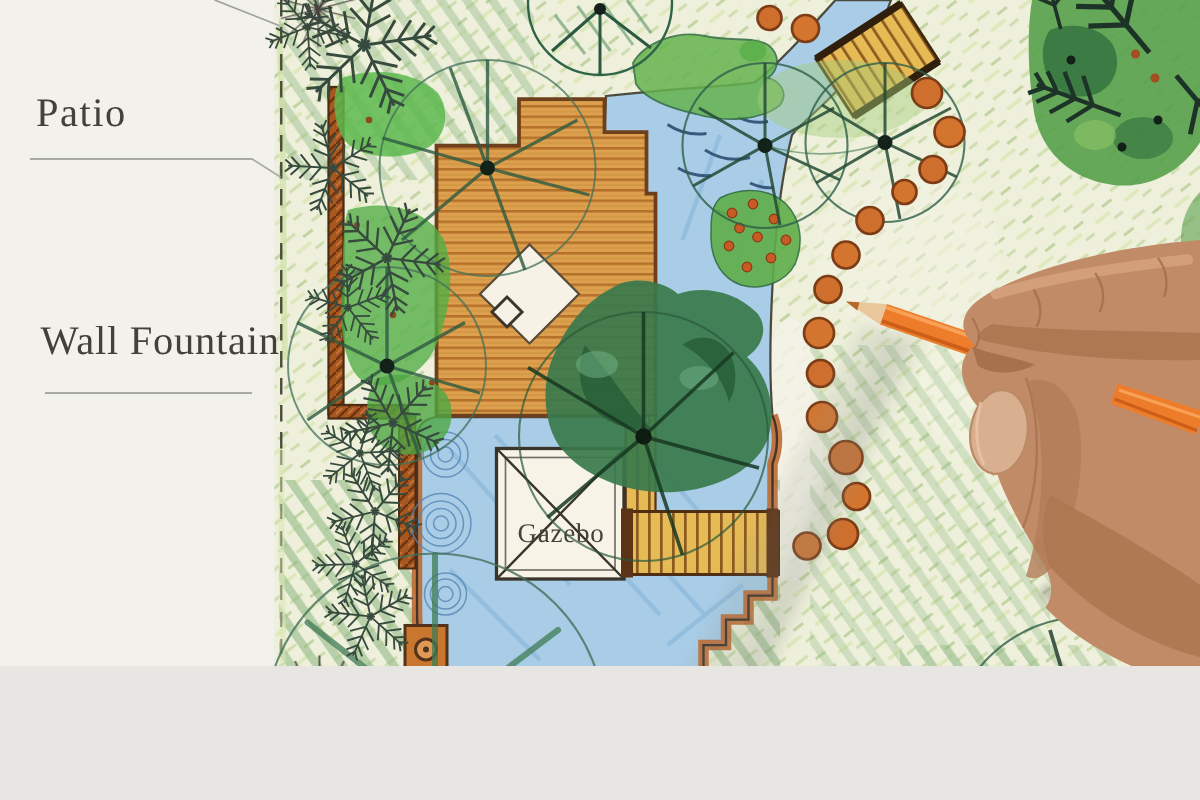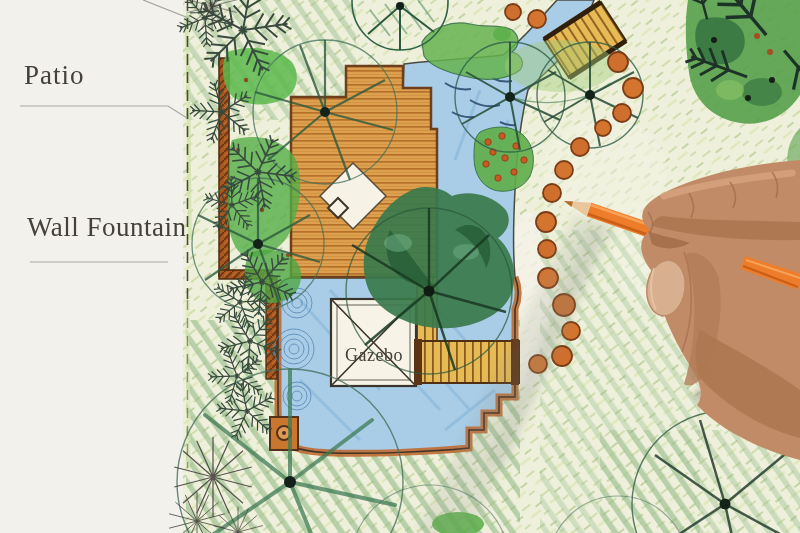--- a/index.html
+++ b/index.html
@@ -1,16 +1,16 @@
 <!DOCTYPE html>
 <html><head>
 <meta charset="utf-8">
 <style>
   html,body{margin:0;padding:0;background:#e8e6e2;}
-  .stage{position:relative;width:800px;height:533px;overflow:hidden;background:#7dd3fc;
+  .stage{position:relative;width:800px;height:444px;overflow:hidden;background:#7dd3fc;
          font-family:"Liberation Serif", serif;}
   svg{display:block;}
   .label{font-family:"Liberation Serif", serif; fill:#45403a;}
 </style>
 </head>
 <body>
 
 <div class="stage">
 <svg width="800" height="533" viewBox="0 0 800 533" xmlns="http://www.w3.org/2000/svg">
 <defs>

